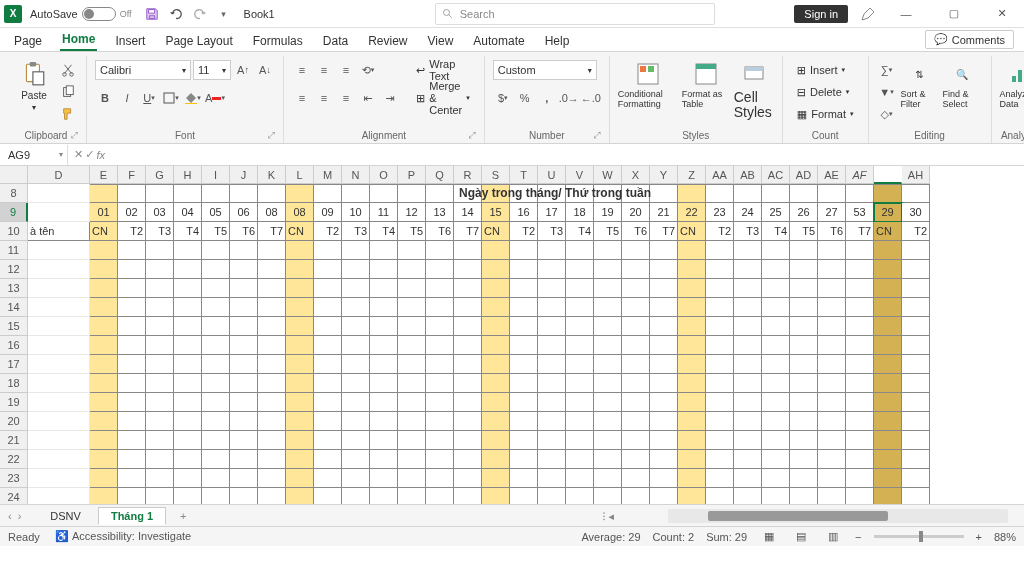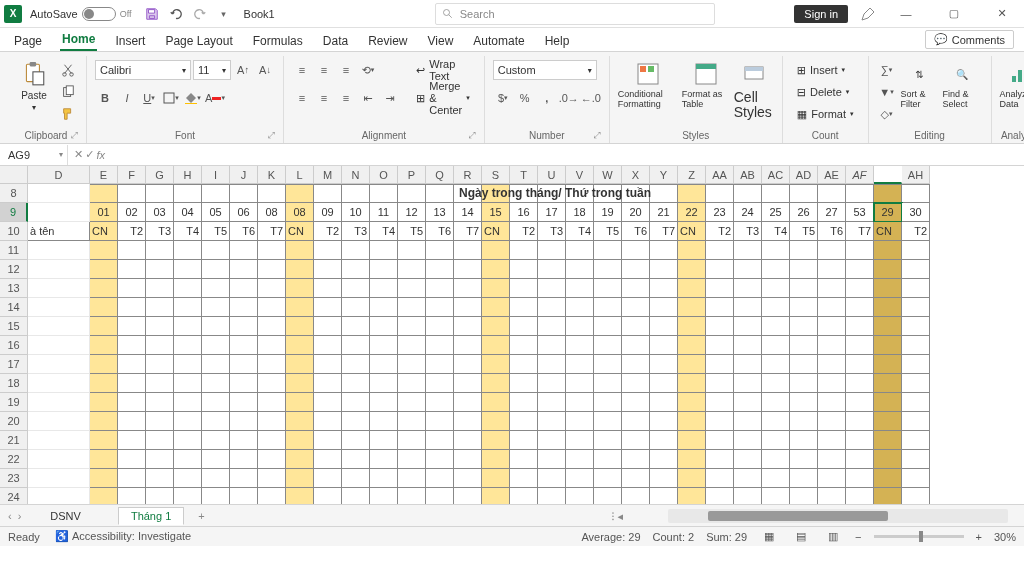--- a/index.html
+++ b/index.html
@@ -56,21 +56,21 @@
 .cell.nb { border-right: 1px solid #e8e8e8; border-bottom: 1px solid #e8e8e8; }
 .cell.hdr { background: #fff; font-weight: normal; border-top: 1px solid #888; }
 .cell.yel { background: #ffe699; }
 .cell.yel-dk { background: #d4b254; }
 .cell.active { outline: 2px solid #107c41; outline-offset: -1px; }
 .merged-title { position: absolute; left: 90px; top: 19px; width: 930px; height: 18px; text-align: center; font-weight: bold; font-size: 12px; line-height: 18px; pointer-events: none; }
 
 .sheet-tabs { height: 22px; border-top: 1px solid #d4d4d4; display: flex; align-items: center; padding: 0 8px; gap: 4px; background: #f5f5f5; font-size: 11px; position: relative; }
 .sheet-nav { display: flex; gap: 6px; color: #888; margin-right: 12px; }
 .sheet-tab { padding: 2px 12px; background: #f5f5f5; border: 1px solid transparent; cursor: pointer; }
-.sheet-tab.active { background: #fff; border: 1px solid #ccc; border-bottom: 1px solid #fff; color: #107c41; font-weight: 400; margin-left: 20px; }
+.sheet-tab.active { background: #fff; border: 1px solid #ccc; border-bottom: 1px solid #fff; color: #107c41; font-weight: 700; }
 .hscroll { position: absolute; right: 16px; width: 340px; height: 14px; background: #e8e8e8; border-radius: 2px; }
 .hscroll-thumb { position: absolute; left: 40px; width: 180px; height: 10px; top: 2px; background: #999; border-radius: 2px; }
 
 .status-bar { height: 20px; background: #f5f5f5; border-top: 1px solid #d4d4d4; display: flex; align-items: center; padding: 0 8px; font-size: 11px; color: #555; gap: 16px; }
 .status-right { margin-left: auto; display: flex; align-items: center; gap: 12px; }
 .view-btn { width: 20px; height: 16px; display: flex; align-items: center; justify-content: center; }
 .zoom-slider { width: 90px; height: 3px; background: #ccc; position: relative; }
 .zoom-slider .thumb { position: absolute; left: 45px; top: -4px; width: 4px; height: 11px; background: #888; }
 </style>
 </head>
@@ -1042,15 +1042,15 @@
     <span>Count: 2</span>
     <span>Sum: 29</span>
     <div class="view-btn">▦</div>
     <div class="view-btn">▤</div>
     <div class="view-btn">▥</div>
     <span>−</span>
     <div class="zoom-slider">
         <div class="thumb"></div>
       </div>
     <span>+</span>
-    <span>30%</span>
+    <span>88%</span>
   </div>
 </div>
 
 </body></html>

